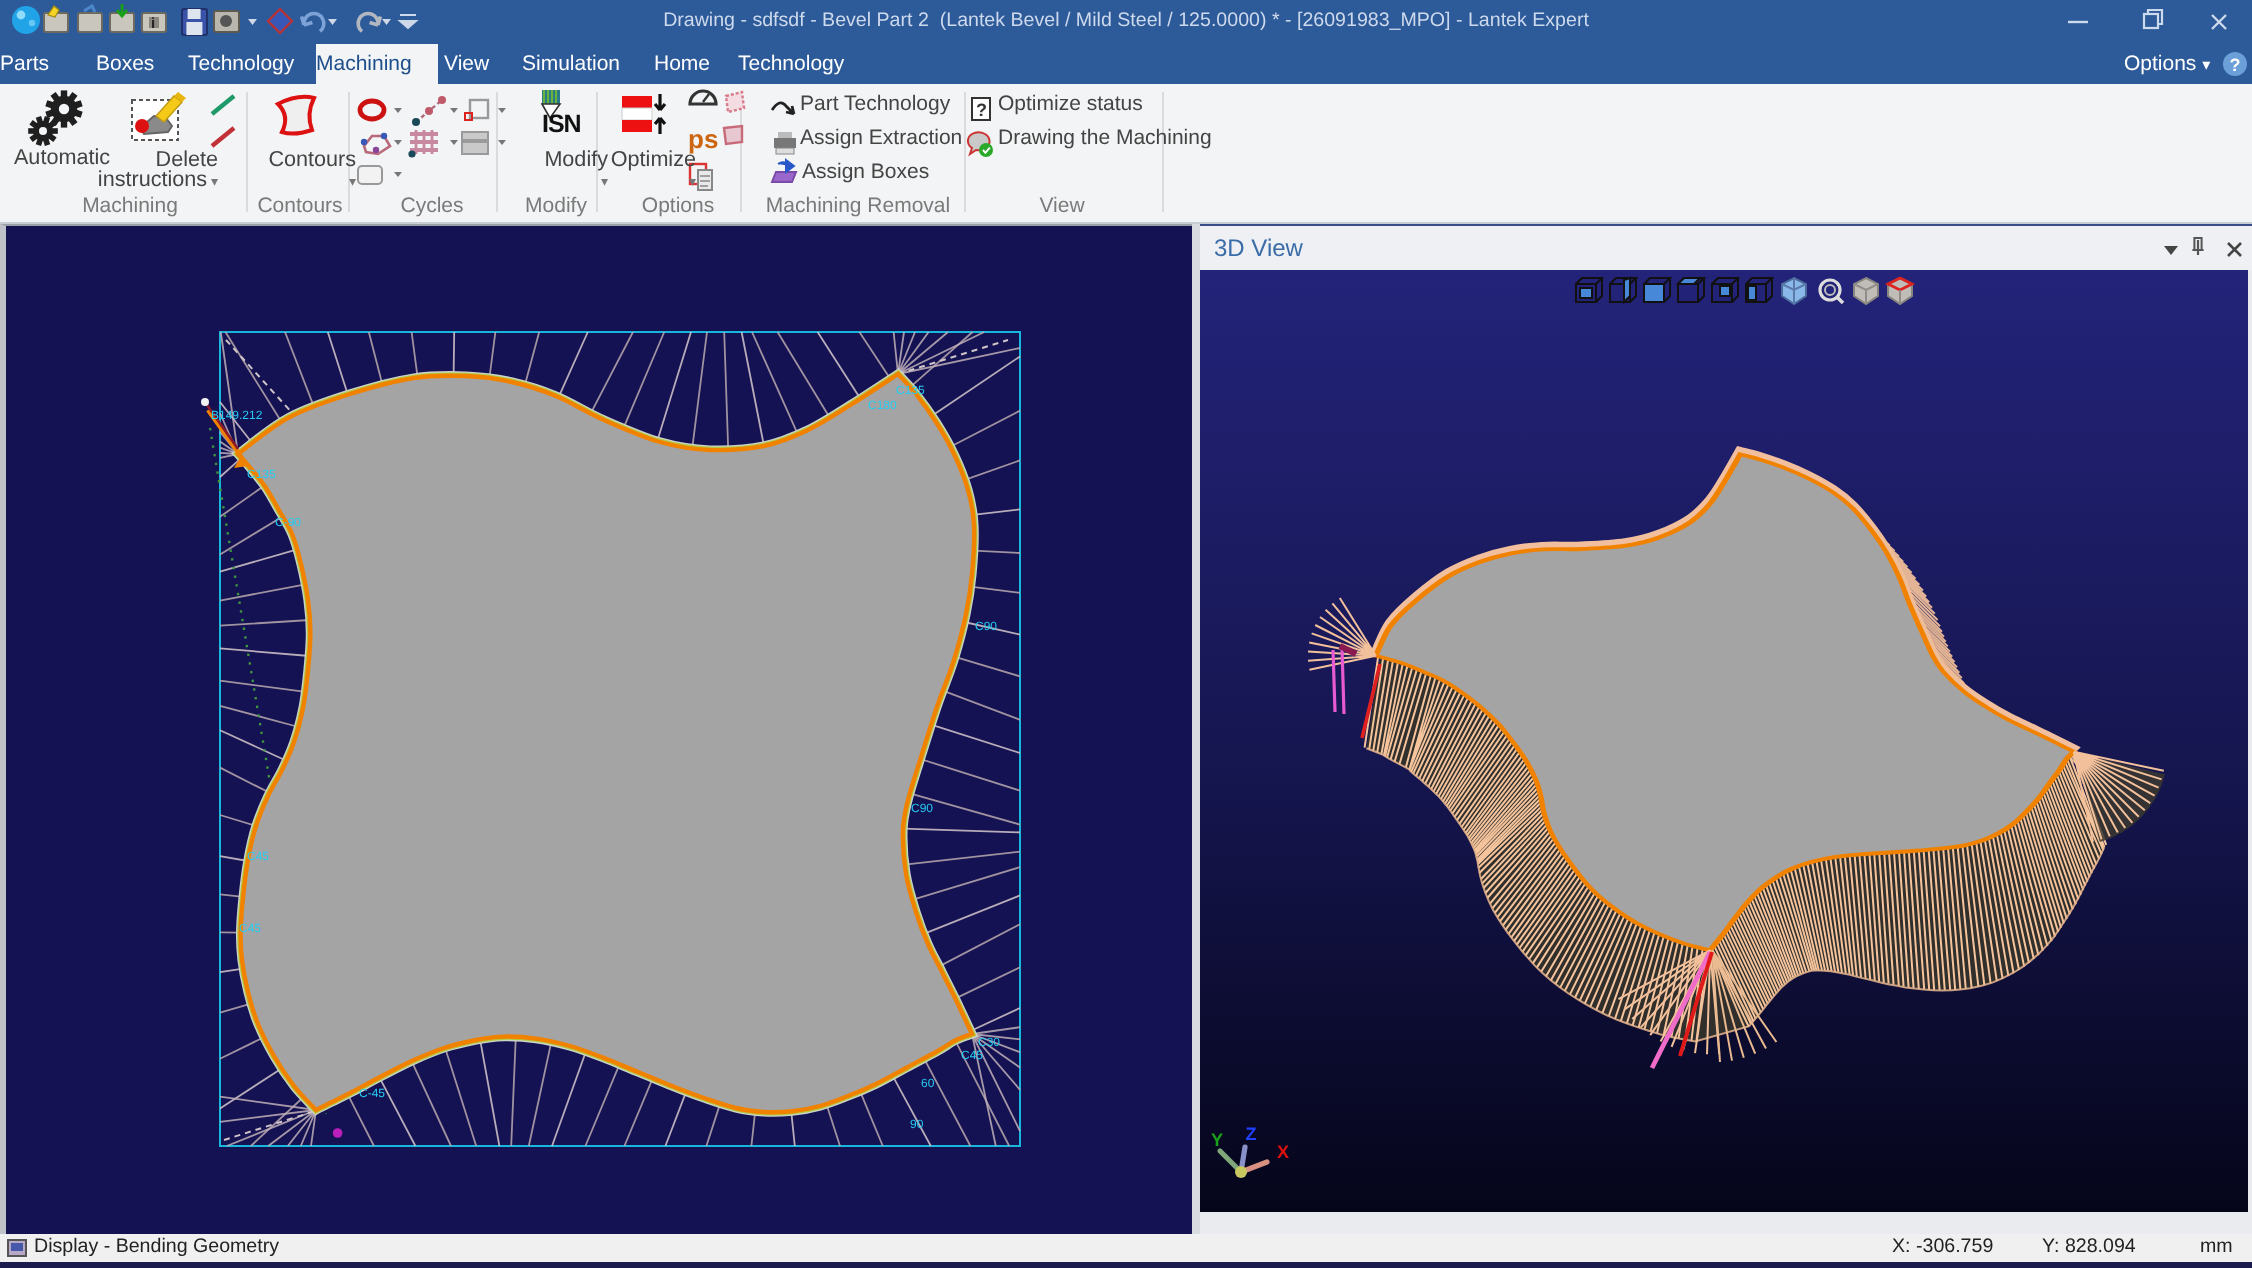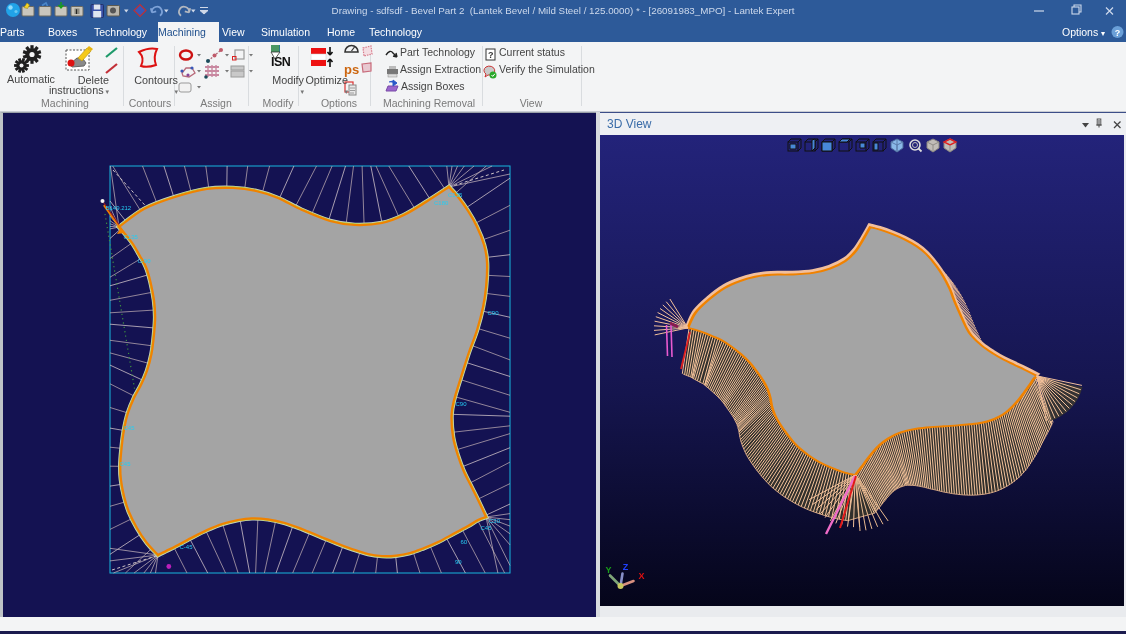--- a/index.html
+++ b/index.html
@@ -94,21 +94,21 @@
     <div class="gsep" style="left:123px"></div>
     <div class="gsep" style="left:174px"></div>
     <div class="gsep" style="left:248px"></div>
     <div class="gsep" style="left:298px"></div>
     <div class="gsep" style="left:370px"></div>
     <div class="gsep" style="left:482px"></div>
     <div class="gsep" style="left:581px"></div>
 
     <div class="glabel" style="left:5px">Machining</div>
     <div class="glabel" style="left:90px">Contours</div>
-    <div class="glabel" style="left:156px">Assign</div>
+    <div class="glabel" style="left:156px">Cycles</div>
     <div class="glabel" style="left:218px">Modify</div>
     <div class="glabel" style="left:279px">Options</div>
     <div class="glabel" style="left:369px">Machining Removal</div>
     <div class="glabel" style="left:471px">View</div>
 
     <svg width="1126" height="70" style="position:absolute;left:0;top:0">
 
       <g fill="#1f1f1f">
         <g transform="translate(32,12.5)">
             <circle r="6.6"></circle>
@@ -236,22 +236,22 @@
     </svg>
 
     <div class="btnlabel" style="left:3px;top:33px;width:52px">Automatic</div>
     <div class="btnlabel" style="left:47px;top:34px;width:62px">Delete<br>instructions<span class="dar"> ▾</span></div>
     <div class="btnlabel" style="left:122px;top:34px;width:56px">Contours<br><span class="dar">▾</span></div>
     <div class="btnlabel" style="left:252px;top:34px;width:52px">Modify<br><span class="dar">▾</span></div>
     <div class="btnlabel" style="left:296px;top:34px;width:52px">Optimize<br><span class="dar">▾</span></div>
     <div class="rowtext" style="left:400px;top:4px">Part Technology</div>
     <div class="rowtext" style="left:400px;top:21px">Assign Extraction</div>
     <div class="rowtext" style="left:401px;top:38px">Assign Boxes</div>
-    <div class="rowtext" style="left:499px;top:4px">Current status</div>
-    <div class="rowtext" style="left:499px;top:21px">Verify the Simulation</div>
+    <div class="rowtext" style="left:499px;top:4px">Optimize status</div>
+    <div class="rowtext" style="left:499px;top:21px">Drawing the Machining</div>
   </div>
 
   <div id="main">
     <div id="view2d">
       <svg width="593" height="504" viewBox="3 113 593 504" style="position:absolute;left:0;top:0">
 <rect x="110" y="166" width="400" height="407" fill="none" stroke="#17b6dd" stroke-width="1"></rect>
 <path d="M140.7,210.9L112.7,166.0M156.9,203.2L142.5,166.0M191.2,192.3L184.4,166.0M208.8,188.7L205.8,166.0M244.7,189.0L247.7,166.0M262.4,192.6L269.6,166.0M295.3,206.8L316.5,166.0M311.7,214.2L332.1,166.0M346.1,224.3L353.5,166.0M364.1,225.0L362.1,166.0M399.0,217.3L376.0,166.0M414.9,208.9L388.8,166.0M445.2,189.5L429.7,166.0M455.1,193.6L486.3,166.0M475.2,223.4L510.0,205.3M482.4,239.9L510.0,230.2M486.9,275.3L510.0,276.5M485.3,293.3L510.0,296.4M477.5,328.4L510.0,338.2M471.4,345.3L510.0,359.9M460.2,379.5L510.0,395.3M454.9,396.7L510.0,412.3M452.4,432.3L510.0,425.8M456.1,449.9L510.0,433.6M469.6,483.2L510.0,462.1M477.6,499.3L510.0,483.6M477.6,520.2L504.6,573.0M462.0,529.2L485.2,573.0M430.0,545.6L441.4,573.0M413.2,552.0L420.0,573.0M377.6,555.6L375.7,573.0M360.1,551.7L353.2,573.0M326.4,539.1L312.2,573.0M309.8,532.1L292.7,573.0M275.7,520.7L264.4,573.0M257.9,518.4L255.6,573.0M222.5,523.8L238.1,573.0M205.8,530.6L225.5,573.0M173.8,547.1L187.0,573.0M151.8,548.5L125.4,573.0M132.0,518.6L110.0,529.4M125.5,501.8L110.0,506.3M120.3,466.3L110.0,466.2M121.6,448.4L110.0,447.2M128.0,413.0L110.0,407.5M134.8,396.4L110.0,383.8M149.3,363.5L110.0,352.9M152.8,345.9L110.0,340.3M155.0,310.0L110.0,312.8M152.7,292.2L110.0,300.3M141.3,258.3L110.0,277.2M132.2,242.8L110.0,258.4" stroke="#b4a4ac" stroke-width="0.9" fill="none" opacity="0.88"></path>
 <path d="M126.1,221.5L110.0,201.0M173.9,197.3L163.9,166.0M226.8,187.8L227.1,166.0M279.3,198.6L293.9,166.0M328.6,220.6L345.5,166.0M382.0,223.0L370.8,166.0M430.2,199.4L408.8,166.0M466.0,207.9L510.0,178.2M486.5,257.4L510.0,254.7M482.1,311.0L510.0,317.3M465.6,362.3L510.0,376.5M451.5,414.3L510.0,416.2M461.9,466.9L510.0,447.7M485.3,515.5L510.0,504.0M446.2,537.7L465.4,573.0M395.6,555.6L397.4,573.0M343.1,545.8L332.7,573.0M293.0,525.6L276.0,573.0M240.0,519.6L249.7,573.0M189.7,538.7L207.7,573.0M140.8,534.2L110.0,554.3M121.6,484.3L110.0,486.1M123.9,430.5L110.0,428.1M143.2,380.4L110.0,365.1M154.7,328.0L110.0,324.2M148.6,274.7L110.0,285.8M120.7,228.9L110.0,238.5" stroke="#cfc2c8" stroke-width="0.9" fill="none" opacity="0.88"></path>
 <path d="M119.0,227.0L110.0,228.9M119.0,227.0L110.0,226.4M119.0,227.0L110.0,223.8M119.0,227.0L110.0,220.7M119.0,227.0L110.0,216.0M119.0,227.0L110.0,206.5M119.0,227.0L110.4,166.0M449.0,187.0L446.8,166.0M449.0,187.0L452.0,166.0M449.0,187.0L457.5,166.0M449.0,187.0L464.3,166.0M449.0,187.0L474.0,166.0M449.0,187.0L492.1,166.0M449.0,187.0L510.0,174.0M486.0,517.0L510.0,513.6M486.0,517.0L510.0,519.7M486.0,517.0L510.0,526.1M486.0,517.0L510.0,533.8M486.0,517.0L510.0,544.9M486.0,517.0L510.0,565.5M486.0,517.0L497.9,573.0M158.0,555.0L155.5,573.0M158.0,555.0L150.4,573.0M158.0,555.0L143.9,573.0M158.0,555.0L134.1,573.0M158.0,555.0L113.4,573.0M158.0,555.0L110.0,560.9M158.0,555.0L110.0,548.3" stroke="#bfb0b8" stroke-width="0.9" fill="none" opacity="0.85"></path>
 <path d="M113,170 L152,213 M449,187 L504,170 M112,570 L156,556" stroke="#cfc4c8" stroke-width="1" fill="none" stroke-dasharray="3,2.5"></path>
@@ -376,14 +376,24 @@
 </g>
 <circle cx="620.5" cy="586" r="3" fill="#c8c860"></circle>
 <text x="608.5" y="573" fill="#18a018" font-size="9" font-weight="bold" text-anchor="middle">Y</text>
 <text x="625.5" y="570" fill="#2040ff" font-size="9" font-weight="bold" text-anchor="middle">Z</text>
 <text x="641.5" y="579" fill="#e01010" font-size="9" font-weight="bold" text-anchor="middle">X</text>
         </svg>
       </div>
     </div>
   </div>
 
+  <div id="statusbar">
+    <svg width="12" height="12" style="position:absolute;left:3px;top:1px">
+        <rect x="1" y="2" width="9" height="8" fill="#b8a8c8" stroke="#555"></rect>
+        <rect x="2.5" y="3.5" width="6" height="4" fill="#4858a8"></rect>
+      </svg>
+    <div class="st" style="left:17px">Display - Bending Geometry</div>
+    <div class="st" style="left:946px">X: -306.759</div>
+    <div class="st" style="left:1021px">Y: 828.094</div>
+    <div class="st" style="left:1100px">mm</div>
+  </div>
   <div id="bottomline"></div>
 </div>
 
 </body></html>

